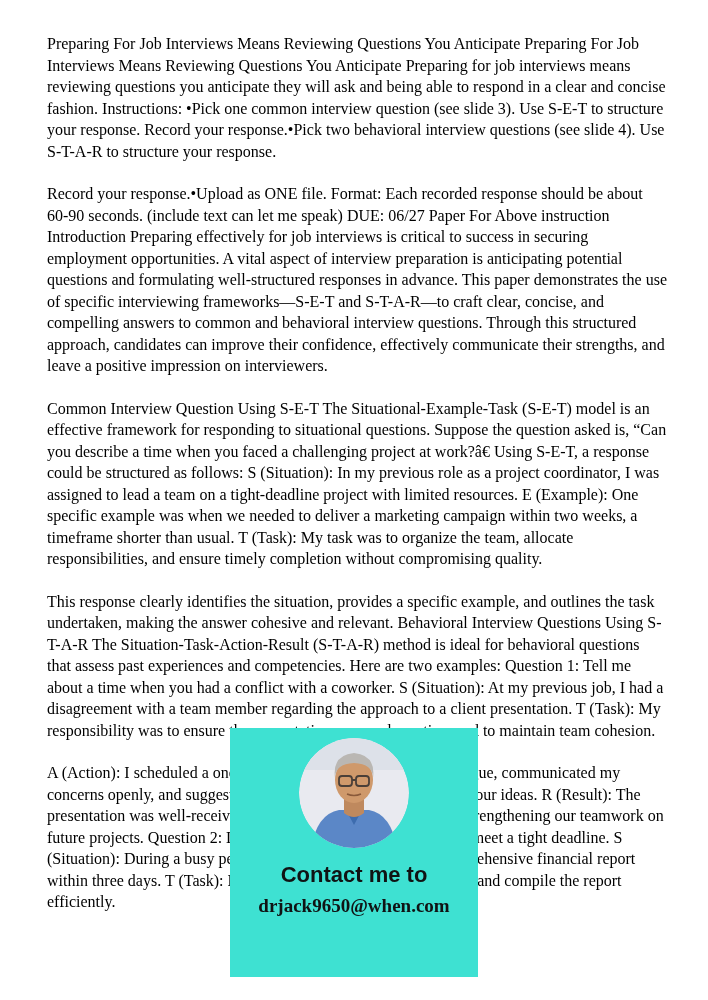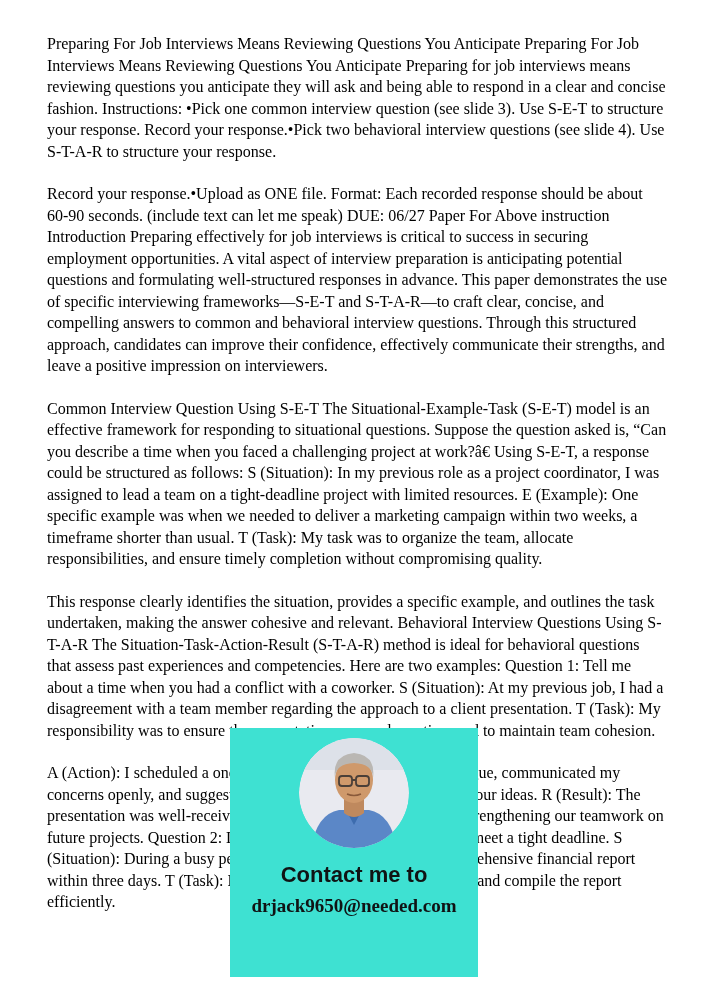--- a/index.html
+++ b/index.html
@@ -101,16 +101,16 @@
           <rect x="40" y="38" width="13" height="10" rx="3" fill="none" stroke="#4a3f38" stroke-width="1.8"></rect>
           <rect x="57" y="38" width="13" height="10" rx="3" fill="none" stroke="#4a3f38" stroke-width="1.8"></rect>
           <line x1="53" y1="42" x2="57" y2="42" stroke="#4a3f38" stroke-width="1.8"></line>
           <path d="M48 56 Q55 59 62 56" fill="none" stroke="#8a5a3a" stroke-width="1.5"></path>
         </g>
       </svg>
     </div>
     <div class="contact-heading">
       <div>Contact me to</div>
     </div>
-    <div class="contact-email">drjack9650@needed.com</div>
+    <div class="contact-email">drjack9650@when.com</div>
   </div>
 
 </div>
 
 </body></html>

